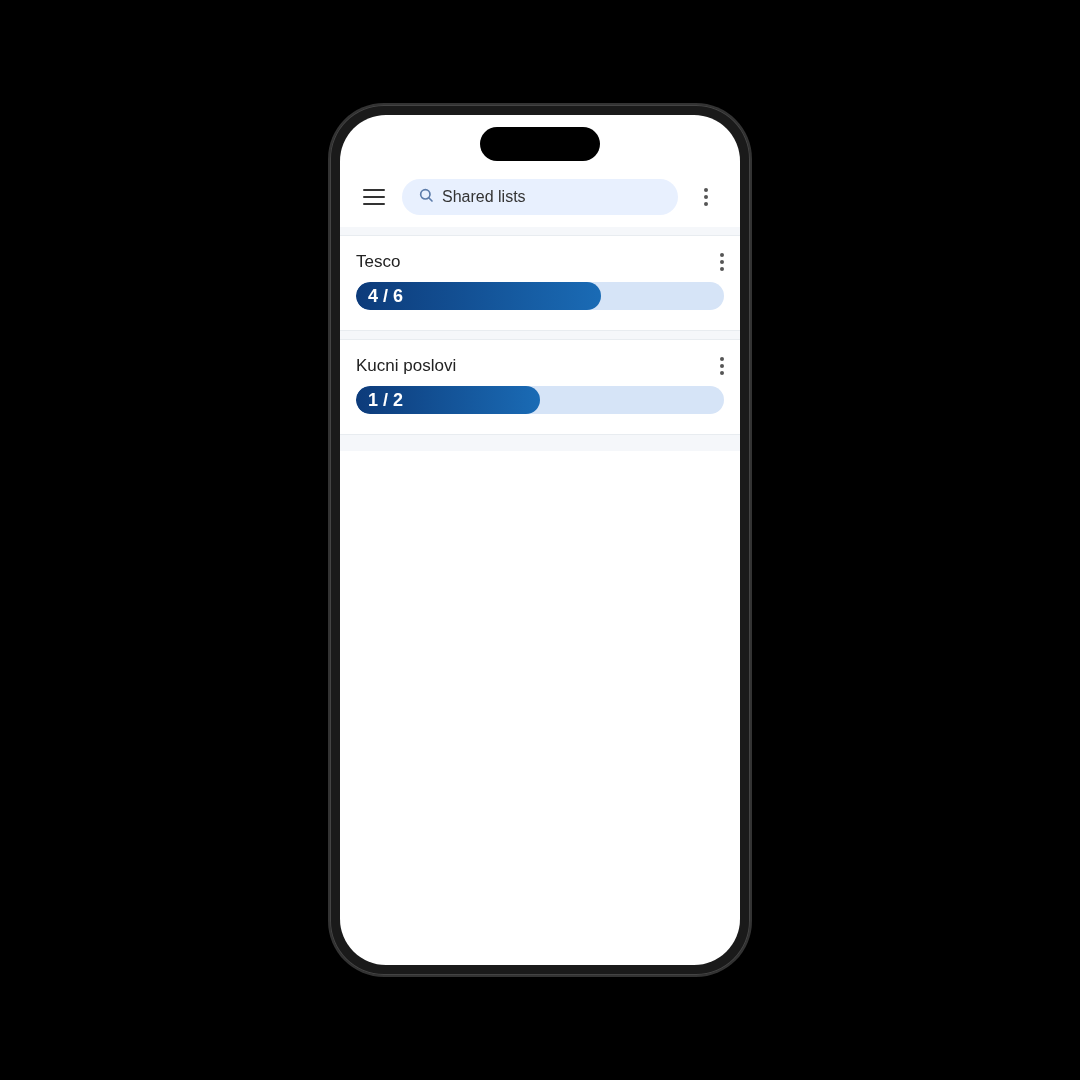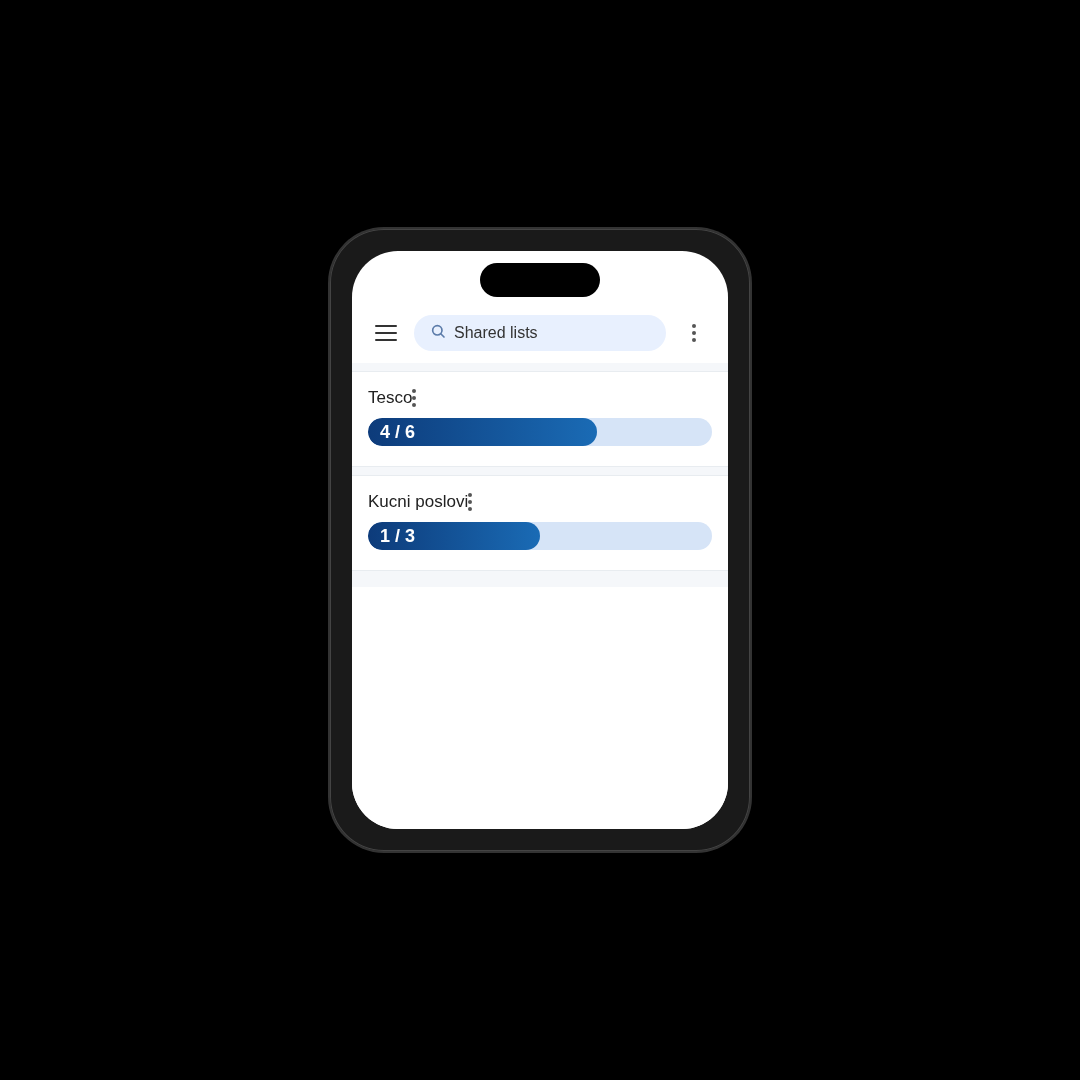--- a/index.html
+++ b/index.html
@@ -9,24 +9,24 @@
       display: flex;
       justify-content: center;
       align-items: center;
       width: 1080px;
       height: 1080px;
       font-family: -apple-system, BlinkMacSystemFont, 'Segoe UI', sans-serif;
     }
 
     .phone-outer {
       width: 420px;
-      height: 622px;
+      height: 870px;
       background: #1a1a1a;
       border-radius: 54px;
-      padding: 22px;
+      padding: 10px;
       position: relative;
       box-shadow:
         inset 0 0 0 1px #444,
         0 0 0 2px #333,
         0 30px 80px rgba(0,0,0,0.8);
     }
 
     .phone-screen {
       width: 100%;
       height: 100%;
@@ -158,21 +158,21 @@
     .list-card {
       background: #fff;
       margin: 0 0 8px 0;
       padding: 16px 16px 20px 16px;
       border-bottom: 1px solid #e8ecf0;
       border-top: 1px solid #e8ecf0;
     }
 
     .list-card-header {
       display: flex;
-      justify-content: flex-start;
+      justify-content: space-between;
       align-items: center;
       margin-bottom: 10px;
     }
 
     .list-name {
       font-size: 17px;
       font-weight: 500;
       color: #222;
     }
 
@@ -274,21 +274,21 @@
         <div class="list-card-header">
           <span class="list-name">Kucni poslovi</span>
           <div class="three-dots-vertical">
             <div class="dot"></div>
             <div class="dot"></div>
             <div class="dot"></div>
           </div>
         </div>
         <div class="progress-container">
           <div class="progress-fill" style="width: 50%">
-            <span class="progress-label">1 / 3</span>
+            <span class="progress-label">1 / 2</span>
           </div>
         </div>
       </div>
 
     </div>
 
     <div class="screen-rest"></div>
 
   </div>
 </div>

